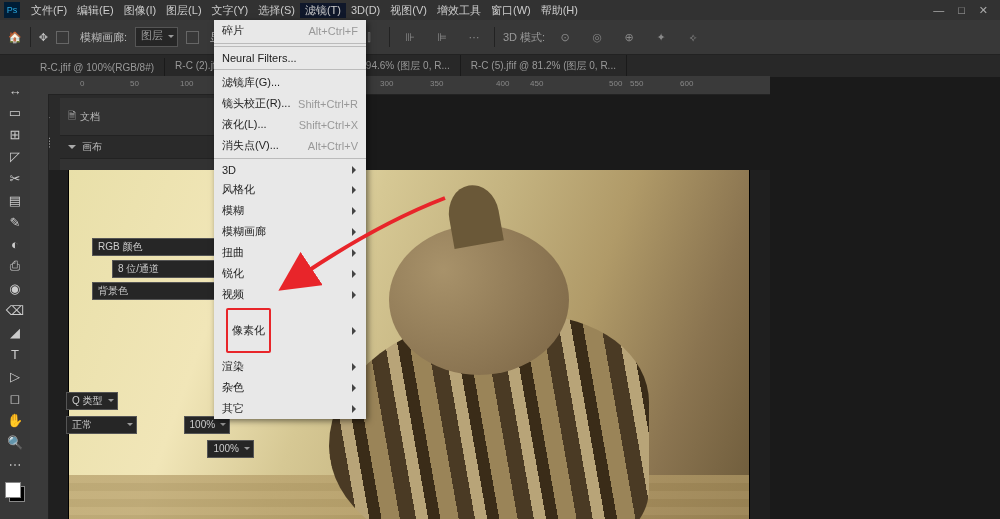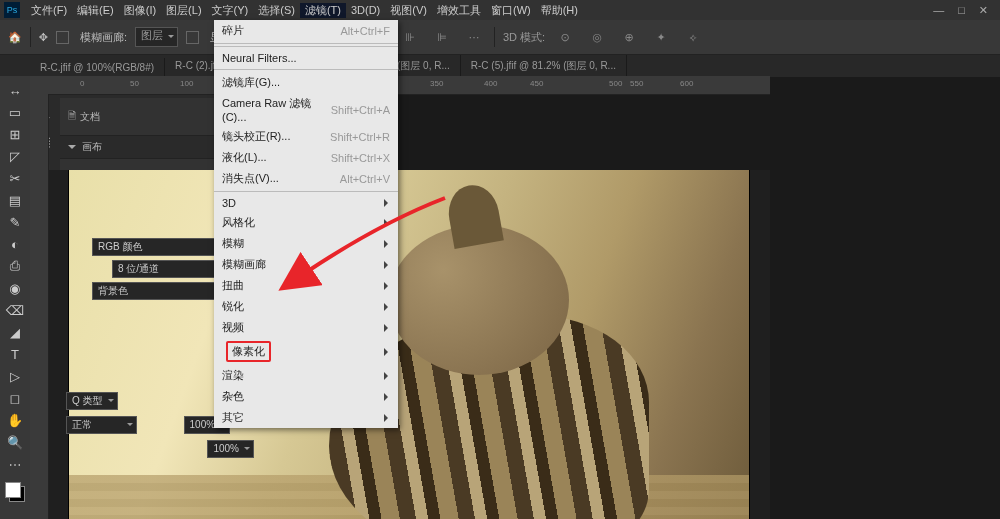--- a/index.html
+++ b/index.html
@@ -44,24 +44,24 @@
 .pbody .inp{background:#262626;border:none;padding:1px 4px;color:#ccc;font-size:10px;width:36px}
 .pbody .lbl{color:#888}
 .collapse-h{background:#2a2a2a;padding:4px 8px;display:flex;align-items:center;gap:6px;border-bottom:1px solid #222}
 .collapse-h:before{content:"";border:4px solid transparent;border-top-color:#aaa;margin-top:4px}
 .layers-list{flex:1;background:#323232;overflow:auto}
 .layer-row{display:flex;align-items:center;padding:4px 6px;gap:6px;background:#3a3a3a}
 .layer-row .eye{width:14px;text-align:center}
 .layer-row .thumb{width:32px;height:22px;background:linear-gradient(110deg,#e8dfa8,#8a7450);border:1px solid #666}
 .layer-row .lock{margin-left:auto;color:#888}
 
-.dropdown{position:absolute;top:20px;left:214px;width:184px;background:#e8e8e8;color:#222;font-size:11px;box-shadow:2px 2px 6px rgba(0,0,0,.5);z-index:100}
+.dropdown{position:absolute;top:20px;left:214px;width:152px;background:#e8e8e8;color:#222;font-size:11px;box-shadow:2px 2px 6px rgba(0,0,0,.5);z-index:100}
 .dropdown .di{padding:3px 8px;display:flex;justify-content:space-between;align-items:center;position:relative}
 .dropdown .di.sub:after{content:"";border:4px solid transparent;border-left-color:#444;position:absolute;right:6px}
-.dropdown .hl{border:2px solid #e8252a;border-radius:2px;margin:0 4px;padding:1px 4px}
+.dropdown .hl{border:2px solid #e8252a;border-radius:2px;margin:0 4px;padding:13px 4px}
 .dropdown hr{border:none;border-top:1px solid #bbb;margin:2px 0}
 .arrow{position:absolute;top:193px;left:300px;z-index:101;pointer-events:none}
 .arrow svg{overflow:visible}
 .gray{color:#999}
 .opt-dd{height:16px;background:#262626;border:1px solid #555;padding:0 14px 0 5px;position:relative;color:#ccc;font-size:10px;display:inline-flex;align-items:center}
 .opt-dd:after{content:"";position:absolute;right:3px;top:6px;border:3px solid transparent;border-top-color:#999}
 .layer-ctl{display:flex;align-items:center;gap:4px;padding:3px 6px;font-size:9px;color:#999}
 .layer-ctl .sq{width:11px;height:11px;border:1px solid #555;display:inline-block}
 .layer-foot{display:flex;justify-content:flex-end;gap:8px;padding:4px 6px;color:#888;border-top:1px solid #222;background:#2a2a2a}
 </style>
@@ -124,21 +124,21 @@
 
 <div class="ruler-h">
   <span style="left:50px">0</span>
     <span style="left:100px">50</span>
     <span style="left:150px">100</span>
     <span style="left:200px">150</span>
     <span style="left:250px">200</span>
     <span style="left:300px">250</span>
     <span style="left:350px">300</span>
     <span style="left:400px">350</span>
-    <span style="left:454px">400</span>
+    <span style="left:466px">400</span>
     <span style="left:500px">450</span>
     <span style="left:579px">500</span>
     <span style="left:600px">550</span>
     <span style="left:650px">600</span>
 </div>
 <div class="ruler-v"></div>
 
 <div class="workspace">
   <div class="ltools">
     <div class="t">↔</div>
@@ -296,24 +296,20 @@
   <div class="di">
       <span>碎片</span>
       <span class="gray">Alt+Ctrl+F</span>
     </div>
   <hr>
   <hr>
   <div class="di">Neural Filters...</div>
   <hr>
   <div class="di">滤镜库(G)...</div>
   <div class="di">
-      <span>Camera Raw 滤镜(C)...</span>
-      <span class="gray">Shift+Ctrl+A</span>
-    </div>
-  <div class="di">
       <span>镜头校正(R)...</span>
       <span class="gray">Shift+Ctrl+R</span>
     </div>
   <div class="di">
       <span>液化(L)...</span>
       <span class="gray">Shift+Ctrl+X</span>
     </div>
   <div class="di">
       <span>消失点(V)...</span>
       <span class="gray">Alt+Ctrl+V</span>

